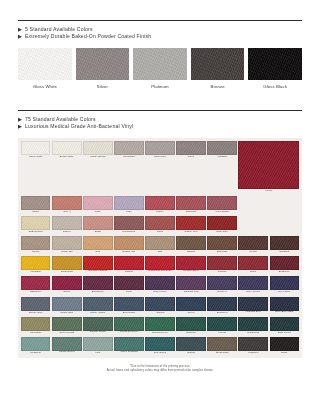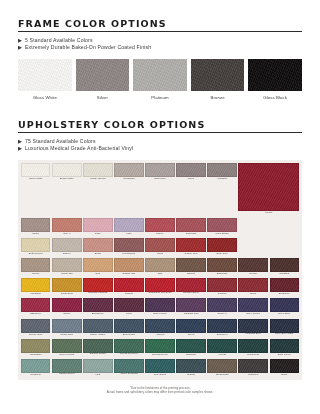--- a/index.html
+++ b/index.html
@@ -168,21 +168,20 @@
   .gap-lg { height: 18px; }
 </style>
 </head>
 <body>
 
 <div class="page">
 
   <div class="gap-lg"></div>
 
   <div>
-    <div class="section-head">Frame Color Options</div>
     <div class="section-rule"></div>
 
     <ul class="bullets">
       <li class="bullet">
         <span class="bullet-marker">▶</span>
         <span>5 Standard Available Colors</span>
       </li>
       <li class="bullet">
         <span class="bullet-marker">▶</span>
         <span>Extremely Durable Baked-On Powder Coated Finish</span>
@@ -209,21 +208,20 @@
         <div class="frame-item">
           <div class="frame-chip" style="background: rgb(13, 11, 11);"></div>
           <div class="frame-label">Gloss Black</div>
         </div>
       </div>
   </div>
 
   <div class="gap-lg"></div>
 
   <div>
-    <div class="section-head">Upholstery Color Options</div>
     <div class="section-rule"></div>
 
     <ul class="bullets">
       <li class="bullet">
         <span class="bullet-marker">▶</span>
         <span>75 Standard Available Colors</span>
       </li>
       <li class="bullet">
         <span class="bullet-marker">▶</span>
         <span>Luxurious Medical Grade Anti-Bacterial Vinyl</span>

